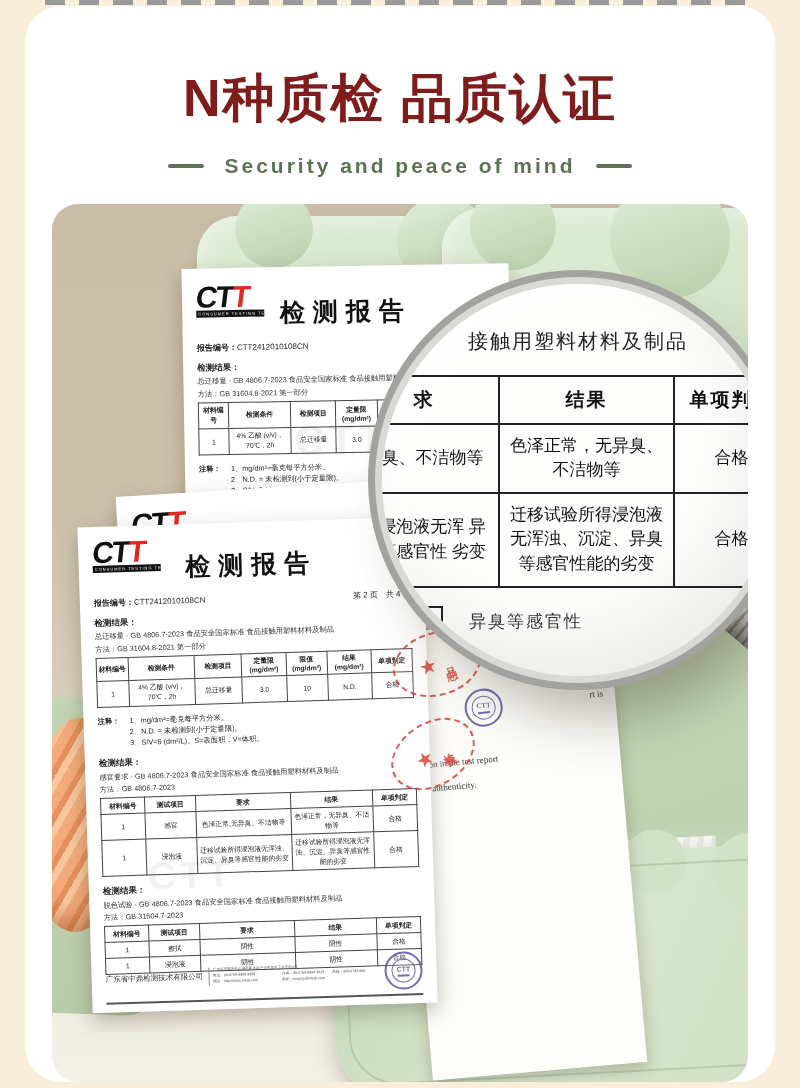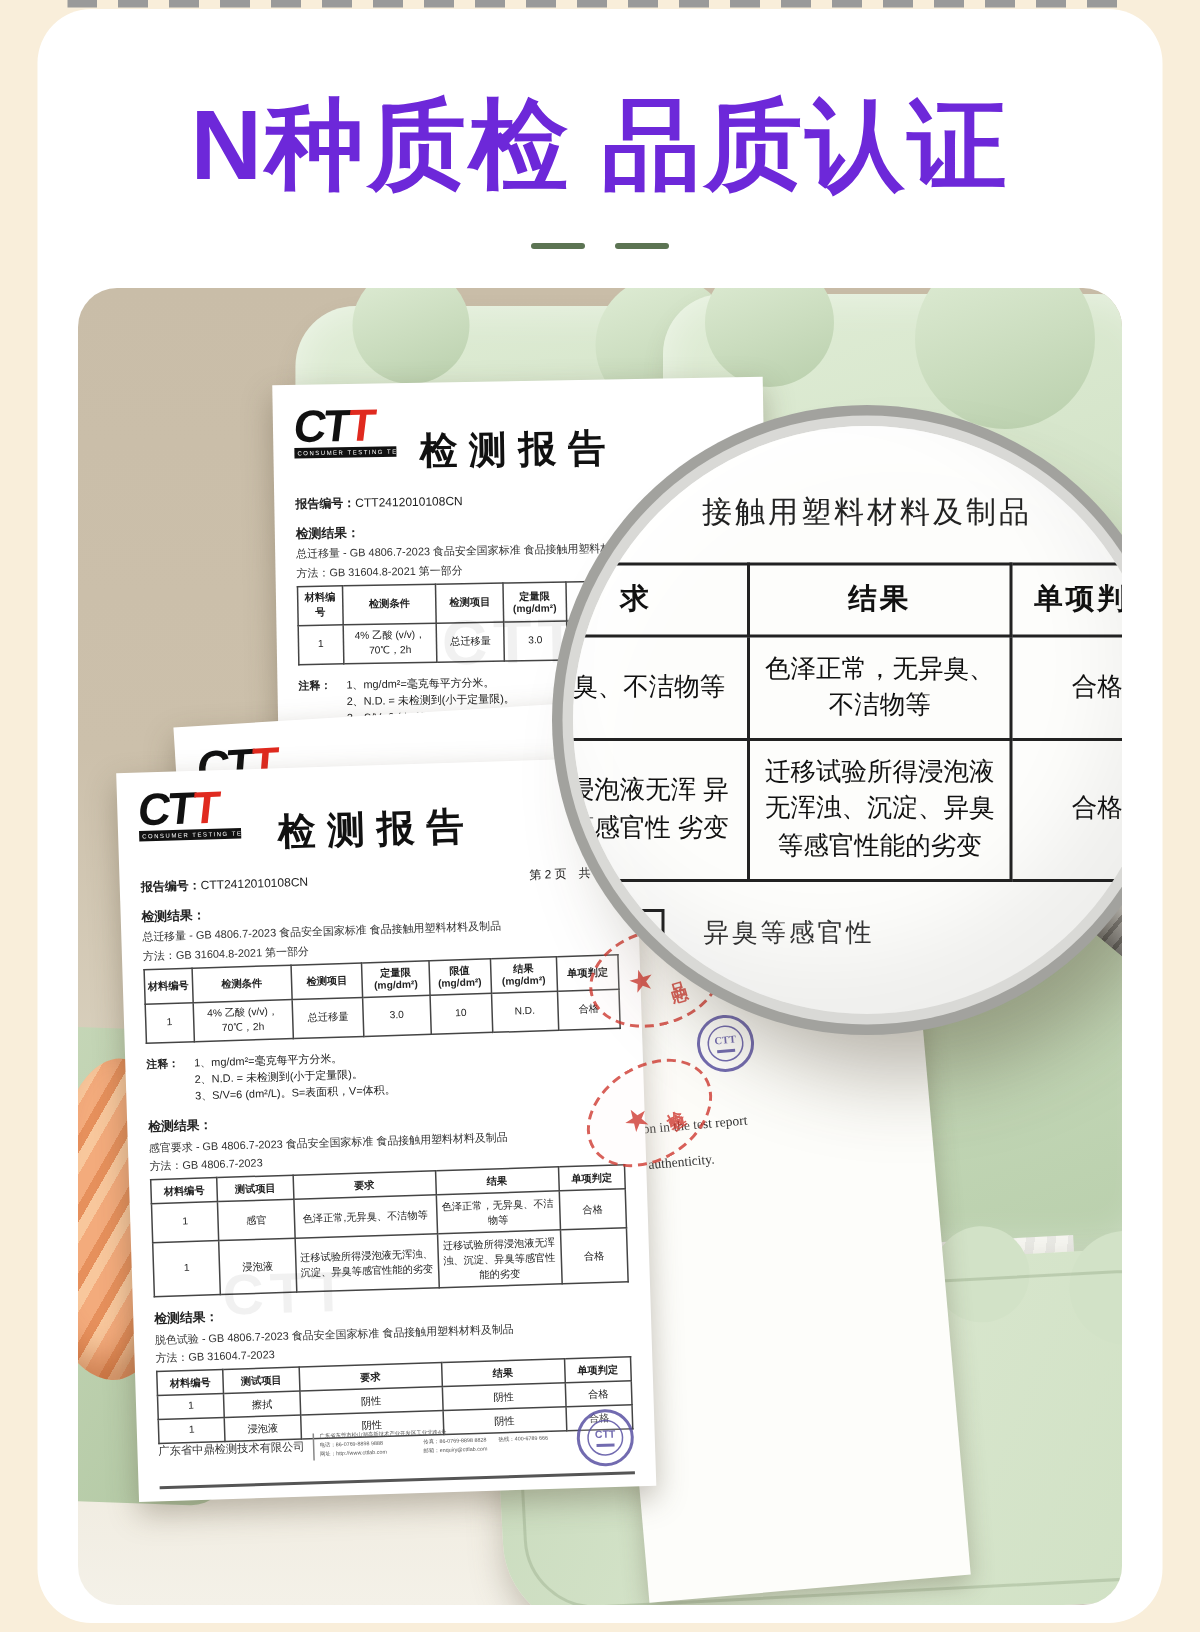--- a/index.html
+++ b/index.html
@@ -2,22 +2,22 @@
 <html><head>
 <meta charset="utf-8">
 <style>
   html,body{margin:0;padding:0;}
   body{width:800px;height:1088px;background:#f9eeda;overflow:hidden;position:relative;
        font-family:"Liberation Sans",sans-serif;}
   .card{position:absolute;left:25px;top:6px;width:750px;height:1076px;background:#ffffff;
         border-radius:36px;}
   .top-dashes{position:absolute;left:45px;top:0;width:710px;height:5px;
         background:repeating-linear-gradient(90deg,#9a9a9a 0 20px,transparent 20px 34px);}
-  .page-title{margin:0;padding-top:46px;text-align:center;font-size:66px;font-weight:800;
-        color:#6d28d9;letter-spacing:2px;}
+  .page-title{margin:0;padding-top:58px;text-align:center;font-size:52px;font-weight:800;
+        color:#7f1d1d;letter-spacing:2px;}
   .subtitle-row{display:flex;align-items:center;justify-content:center;gap:20px;margin-top:20px;}
   .dash{width:36px;height:4px;background:#5c7453;border-radius:2px;}
   .subtitle-text{font-size:21px;font-weight:800;letter-spacing:3px;color:#5c7453;}
 
   .photo{position:relative;width:696px;height:878px;margin:26px auto 0;border-radius:26px;
         overflow:hidden;
         background:linear-gradient(180deg,#c9bda8 0%,#ccc0ab 35%,#d8cfbc 58%,#ebe5d7 78%,#f4f1e8 100%);}
 
   
   .board{position:absolute;background:linear-gradient(160deg,#e0edd6 0%,#cbddbf 55%,#b9cfac 100%);
@@ -113,21 +113,21 @@
   
   .frag-top{font-size:13px;color:#222;font-family:"Liberation Sans",sans-serif;letter-spacing:1px;}
   .frag{font-size:9px;margin-top:0;position:absolute;right:12px;}
   .f1{top:34px;} .f2{top:96px;} .f3{top:152px;right:auto;left:14px;} .f4{top:176px;right:auto;left:14px;}
 
   
   .ferrule{position:absolute;left:678px;top:396px;width:64px;height:30px;transform:rotate(40deg);
         transform-origin:left center;border-radius:3px;
         background:repeating-linear-gradient(90deg,rgba(0,0,0,.28) 0 3px,transparent 3px 9px),
                    linear-gradient(180deg,#f5f5f5,#b9b9b9 45%,#787878);}
-  .lens{position:absolute;left:330px;top:92px;width:392px;height:392px;border-radius:50%;
+  .lens{position:absolute;left:330px;top:80px;width:392px;height:392px;border-radius:50%;
         background:#fdfdfb;overflow:hidden;
         box-shadow:0 0 0 7px #d9d9d6, 0 0 0 14px #a2a29e, 26px 40px 55px rgba(70,60,40,.38),
                    inset -28px -38px 55px rgba(0,0,0,.06), inset 22px 26px 48px rgba(255,255,255,.75);}
   .lens-inner{position:absolute;left:-34px;top:44px;width:470px;color:#111;}
   .lens-heading{font-size:20px;letter-spacing:2px;margin-left:120px;color:#222;}
   .lt{border-collapse:collapse;table-layout:fixed;width:440px;margin-top:20px;text-align:center;
         font-size:17px;color:#111;}
   .lt th,.lt td{border:2px solid #222;padding:9px 6px;line-height:1.45;}
   .lt th{font-size:19px;font-weight:800;letter-spacing:2px;}
   .lens-frag-row{display:flex;align-items:center;gap:26px;margin:18px 0 0 60px;}
@@ -136,20 +136,21 @@
 </style>
 </head>
 <body>
 
 <div class="top-dashes"></div>
 
 <div class="card">
   <h1 class="page-title">N种质检 品质认证</h1>
   <div class="subtitle-row">
     <span class="dash"></span>
+    <span class="subtitle-text">Security and peace of mind</span>
     <span class="dash"></span>
   </div>
 
   <div class="photo">
 
     <div class="board board-l">
       <div class="ear e1"></div>
       <div class="ear e2"></div>
       <div class="board-blob"></div>
     </div>

